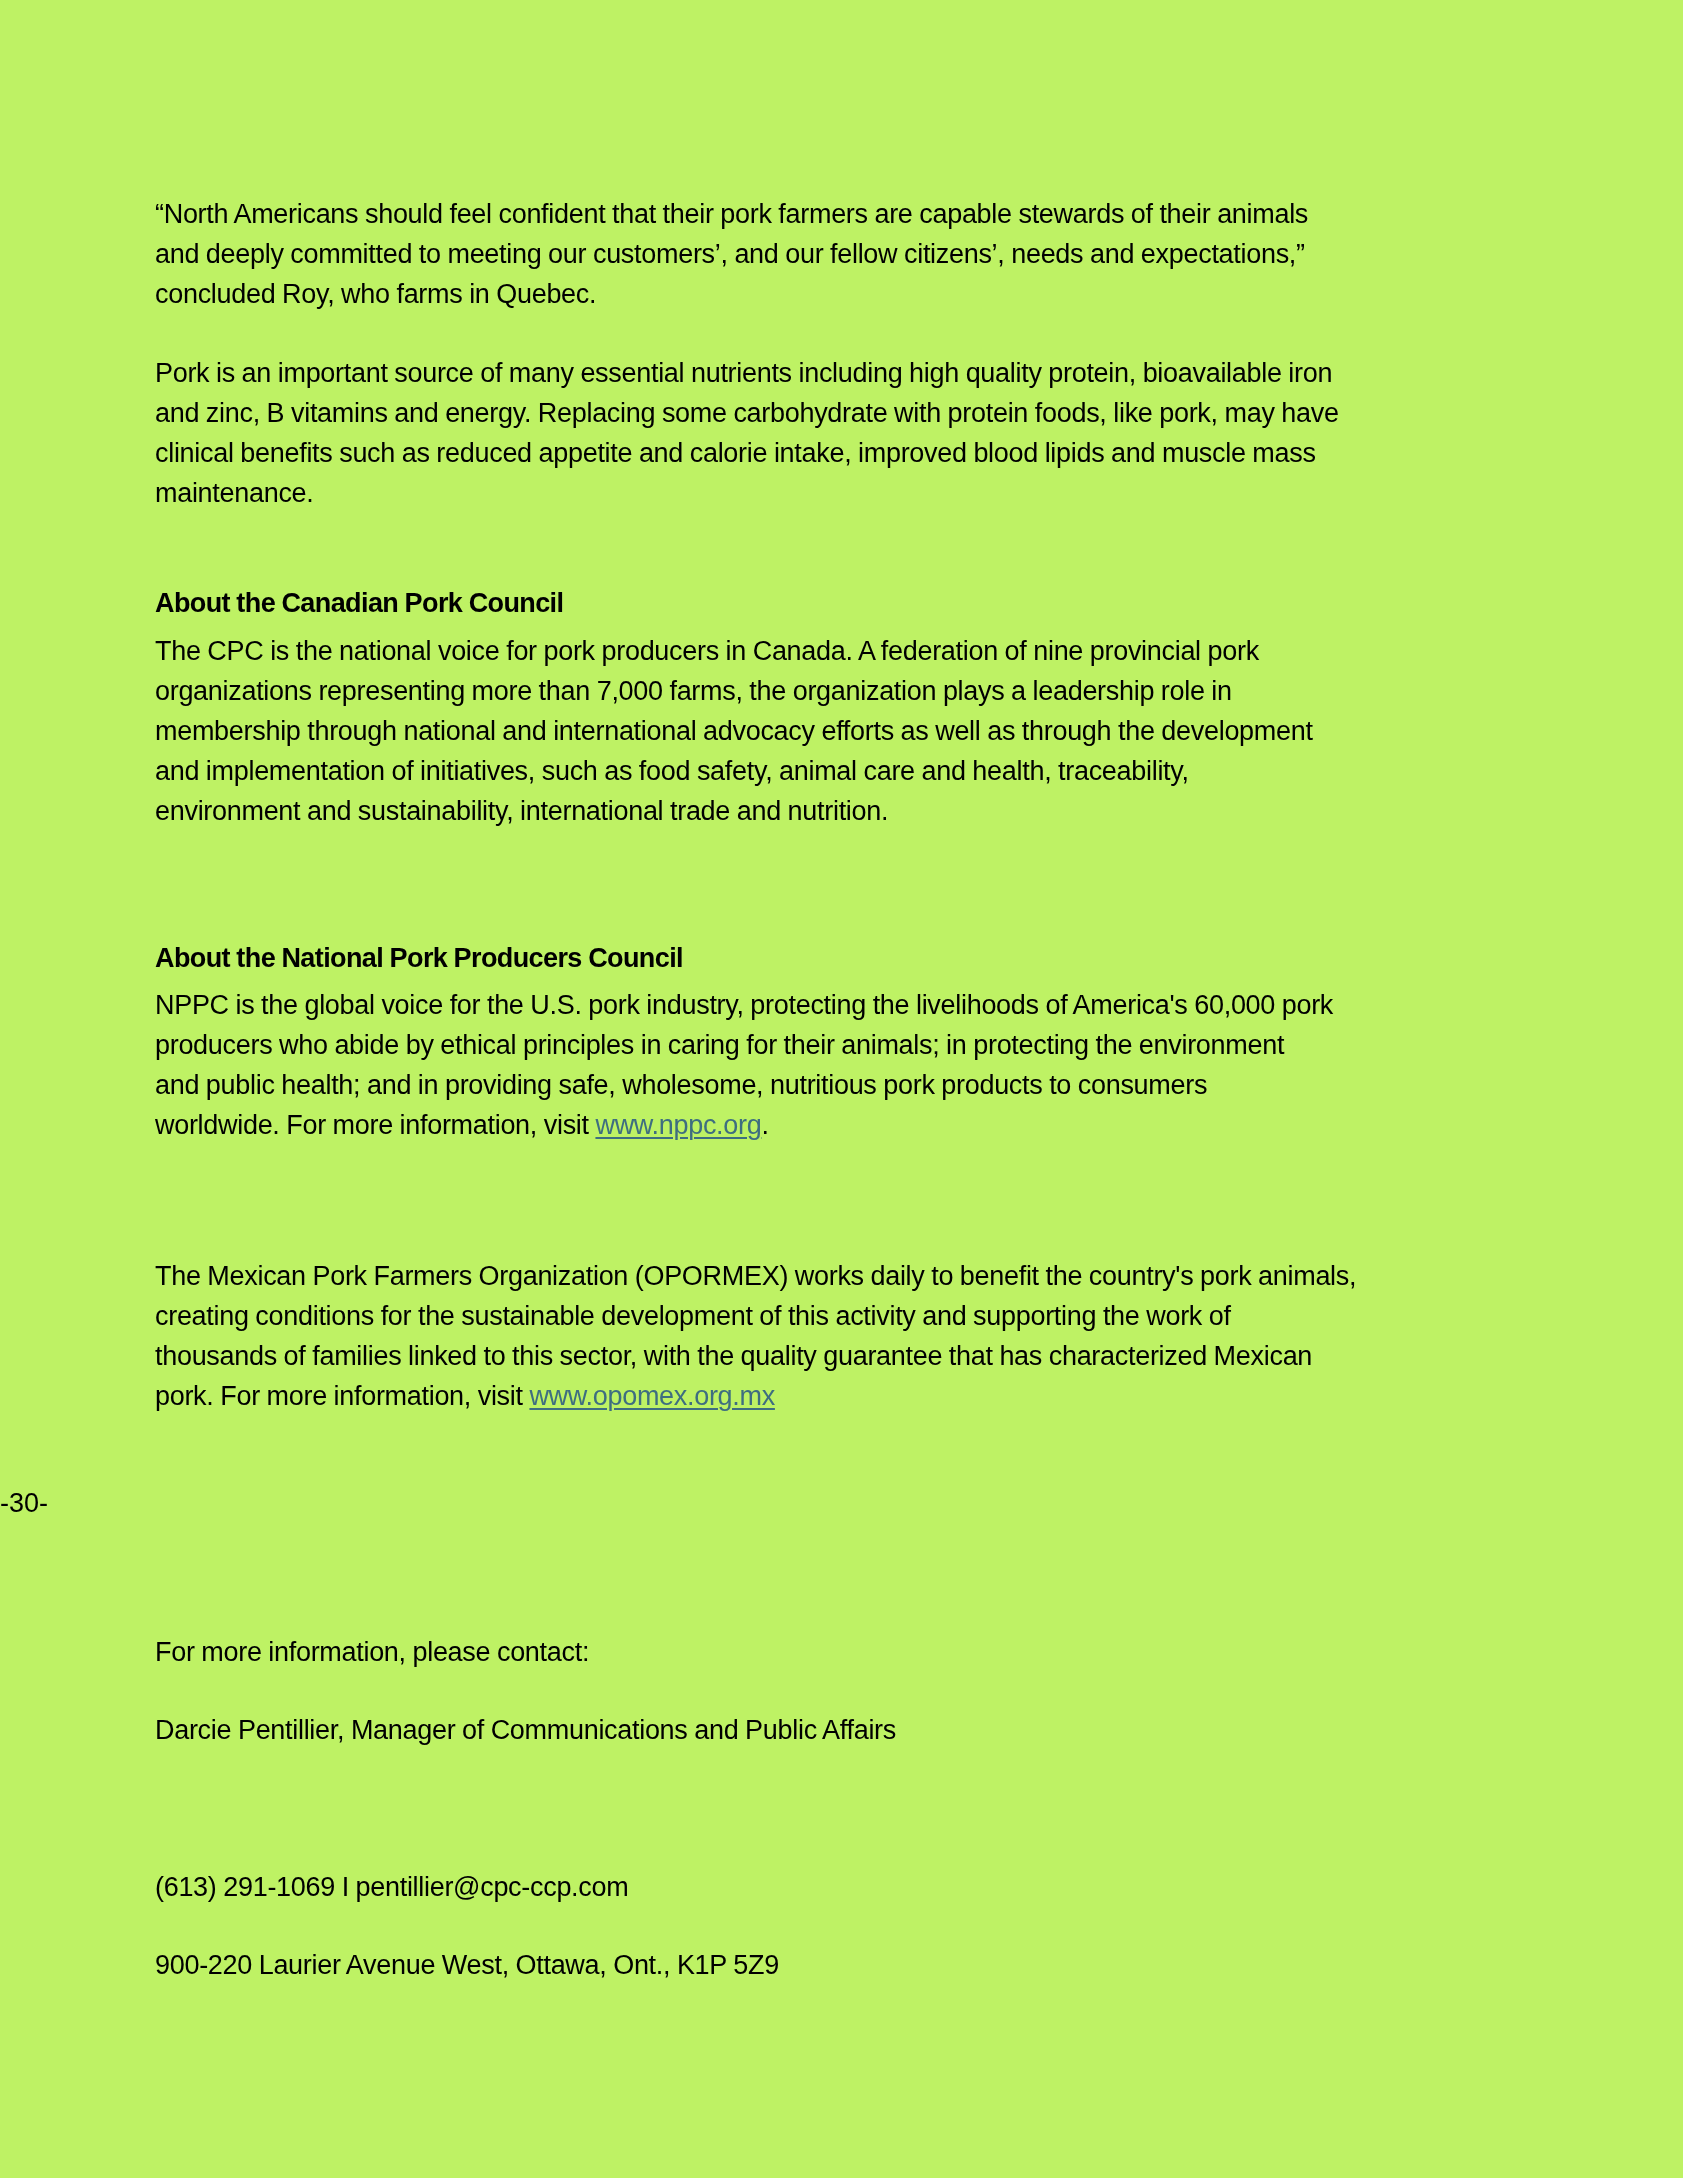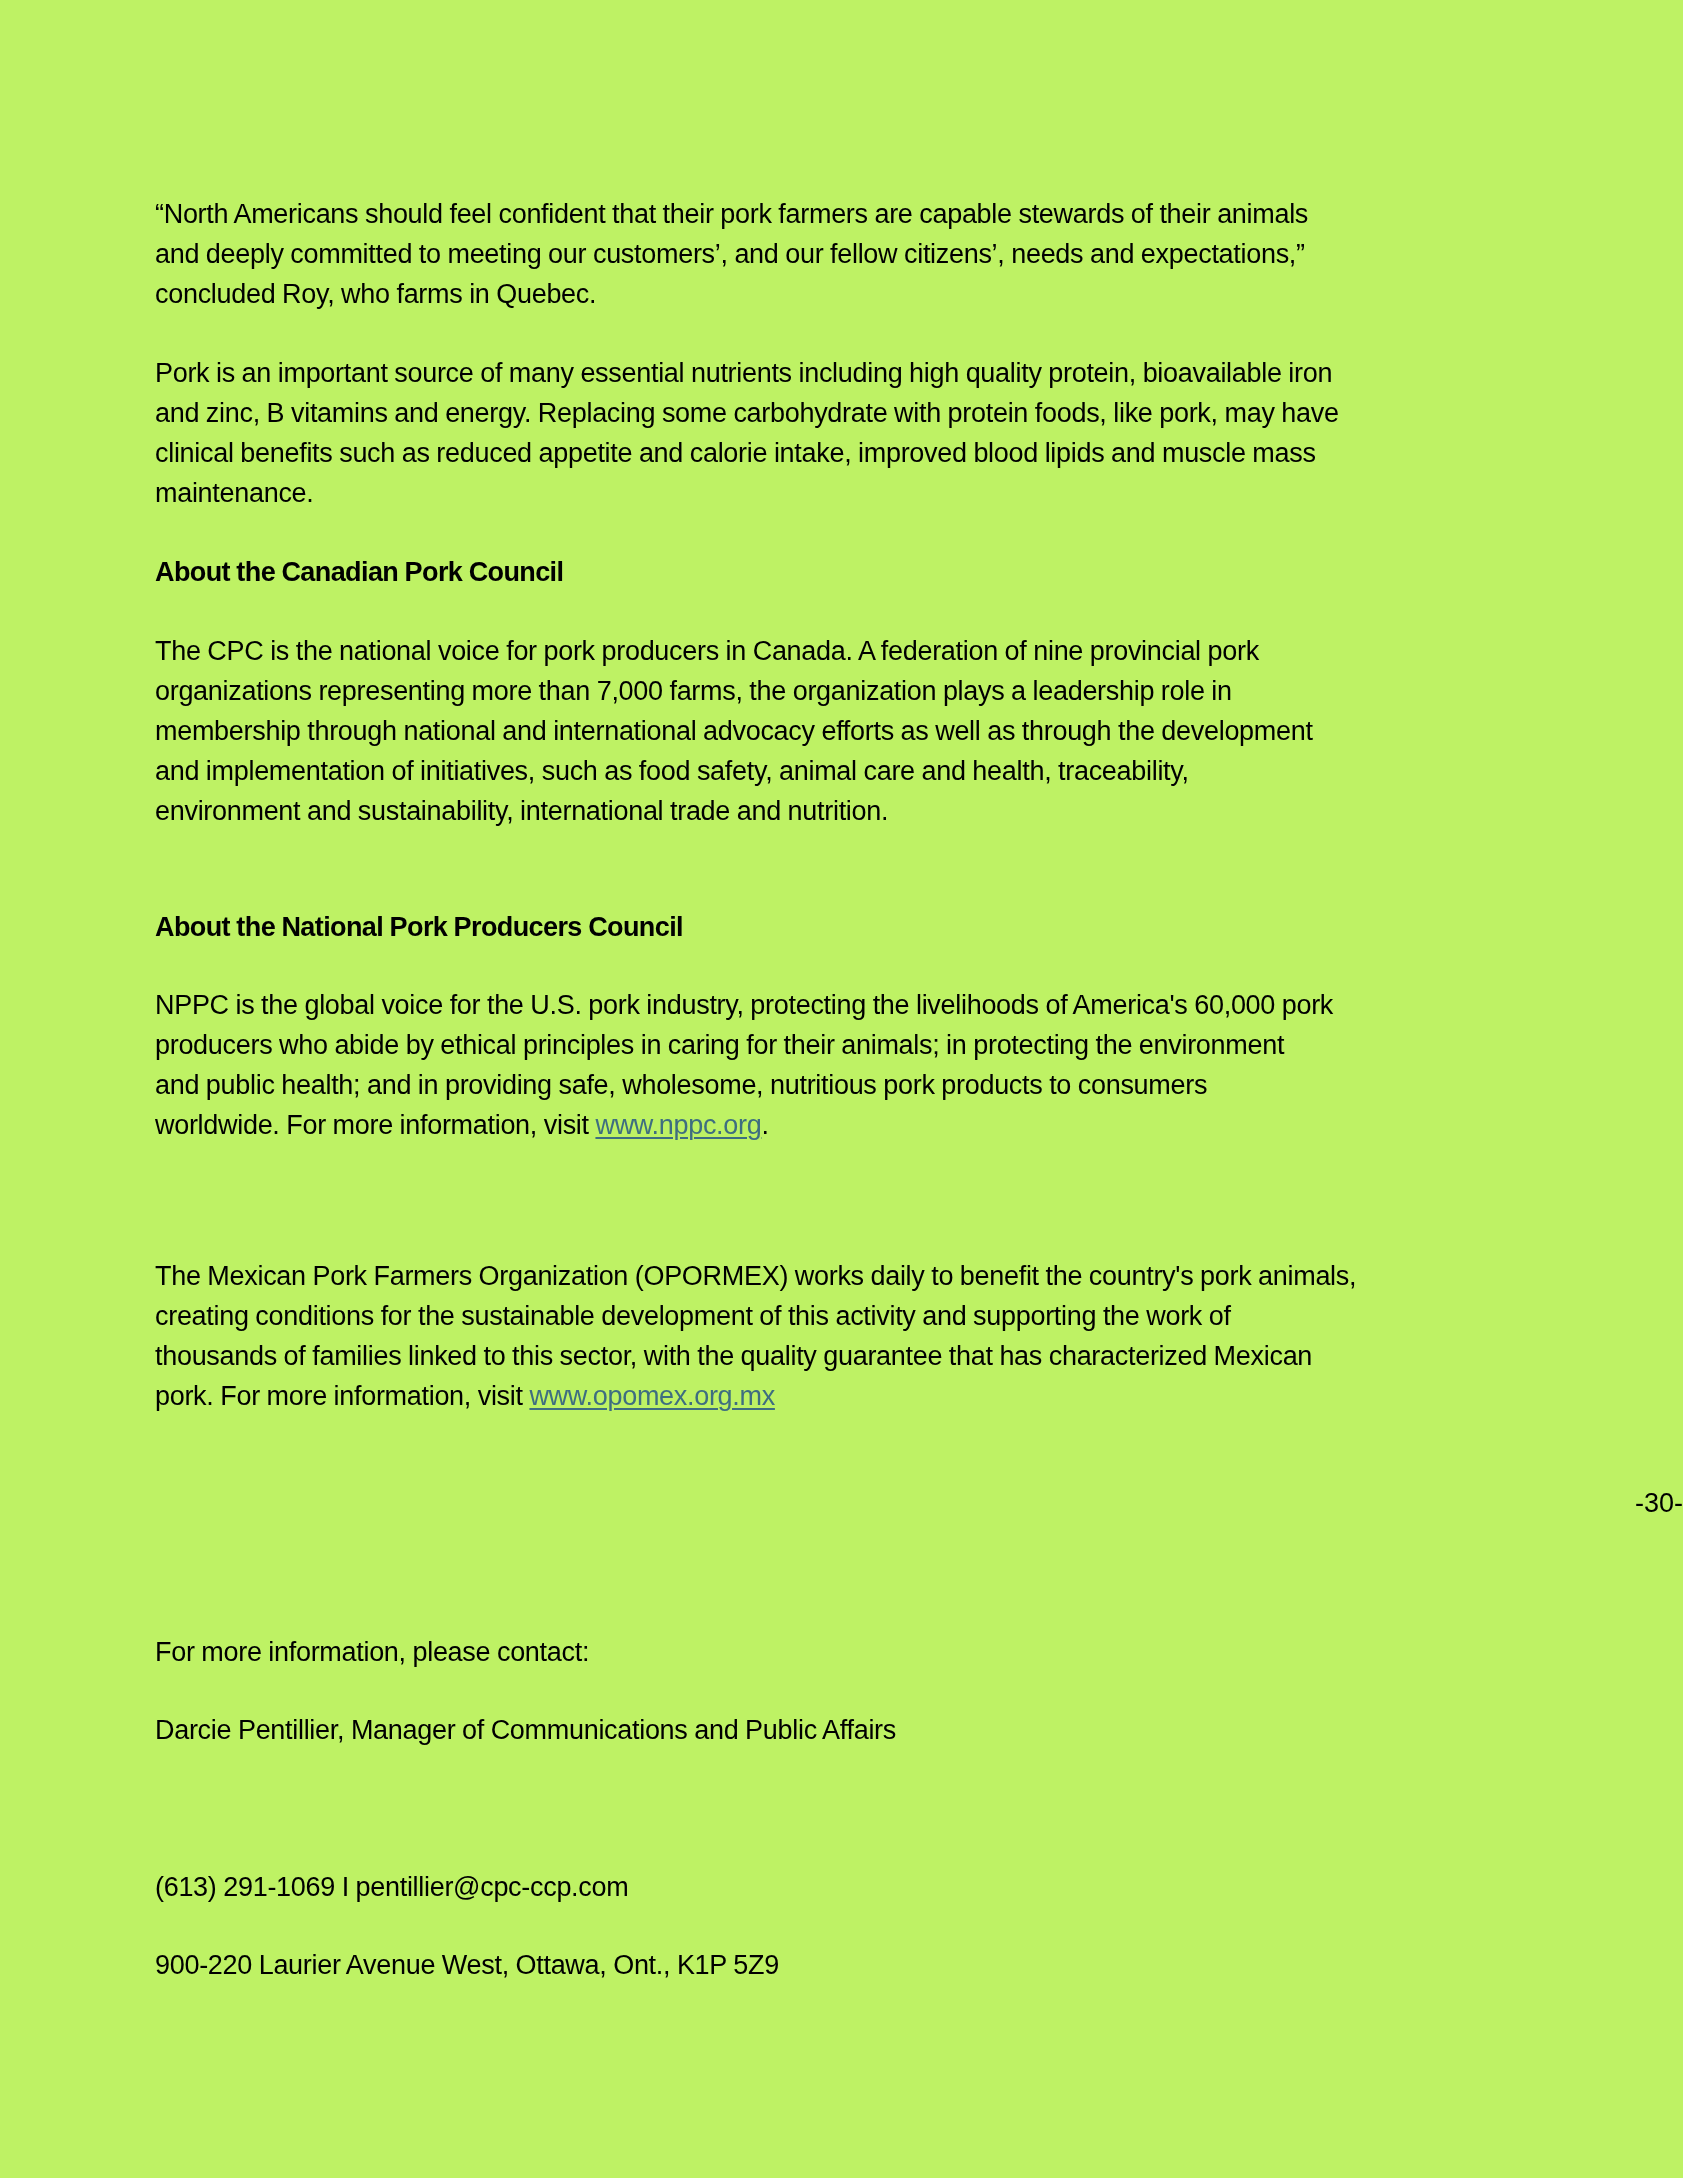--- a/index.html
+++ b/index.html
@@ -33,37 +33,38 @@
       word-spacing: -0.5px;
       margin: 0;
     }
     .line {
       display: block;
       white-space: nowrap;
     }
     .heading {
       font-weight: bold;
       letter-spacing: -0.6px;
+      margin-top: 31px;
     }
     .heading-arial {
       font-weight: bold;
       font-size: 26px;
       letter-spacing: 0;
     }
     a.link {
       color: #3e6e80;
       text-decoration: underline;
       text-decoration-thickness: 2px;
       text-underline-offset: 3px;
     }
     .end-mark {
       position: absolute;
       left: 0;
       width: 1683px;
-      text-align: right;
+      text-align: left;
       font-size: 27px;
       line-height: 40px;
     }
   </style>
 </head>
 <body>
 
 <div class="page">
 
   <p class="blk" style="top:194px;">

